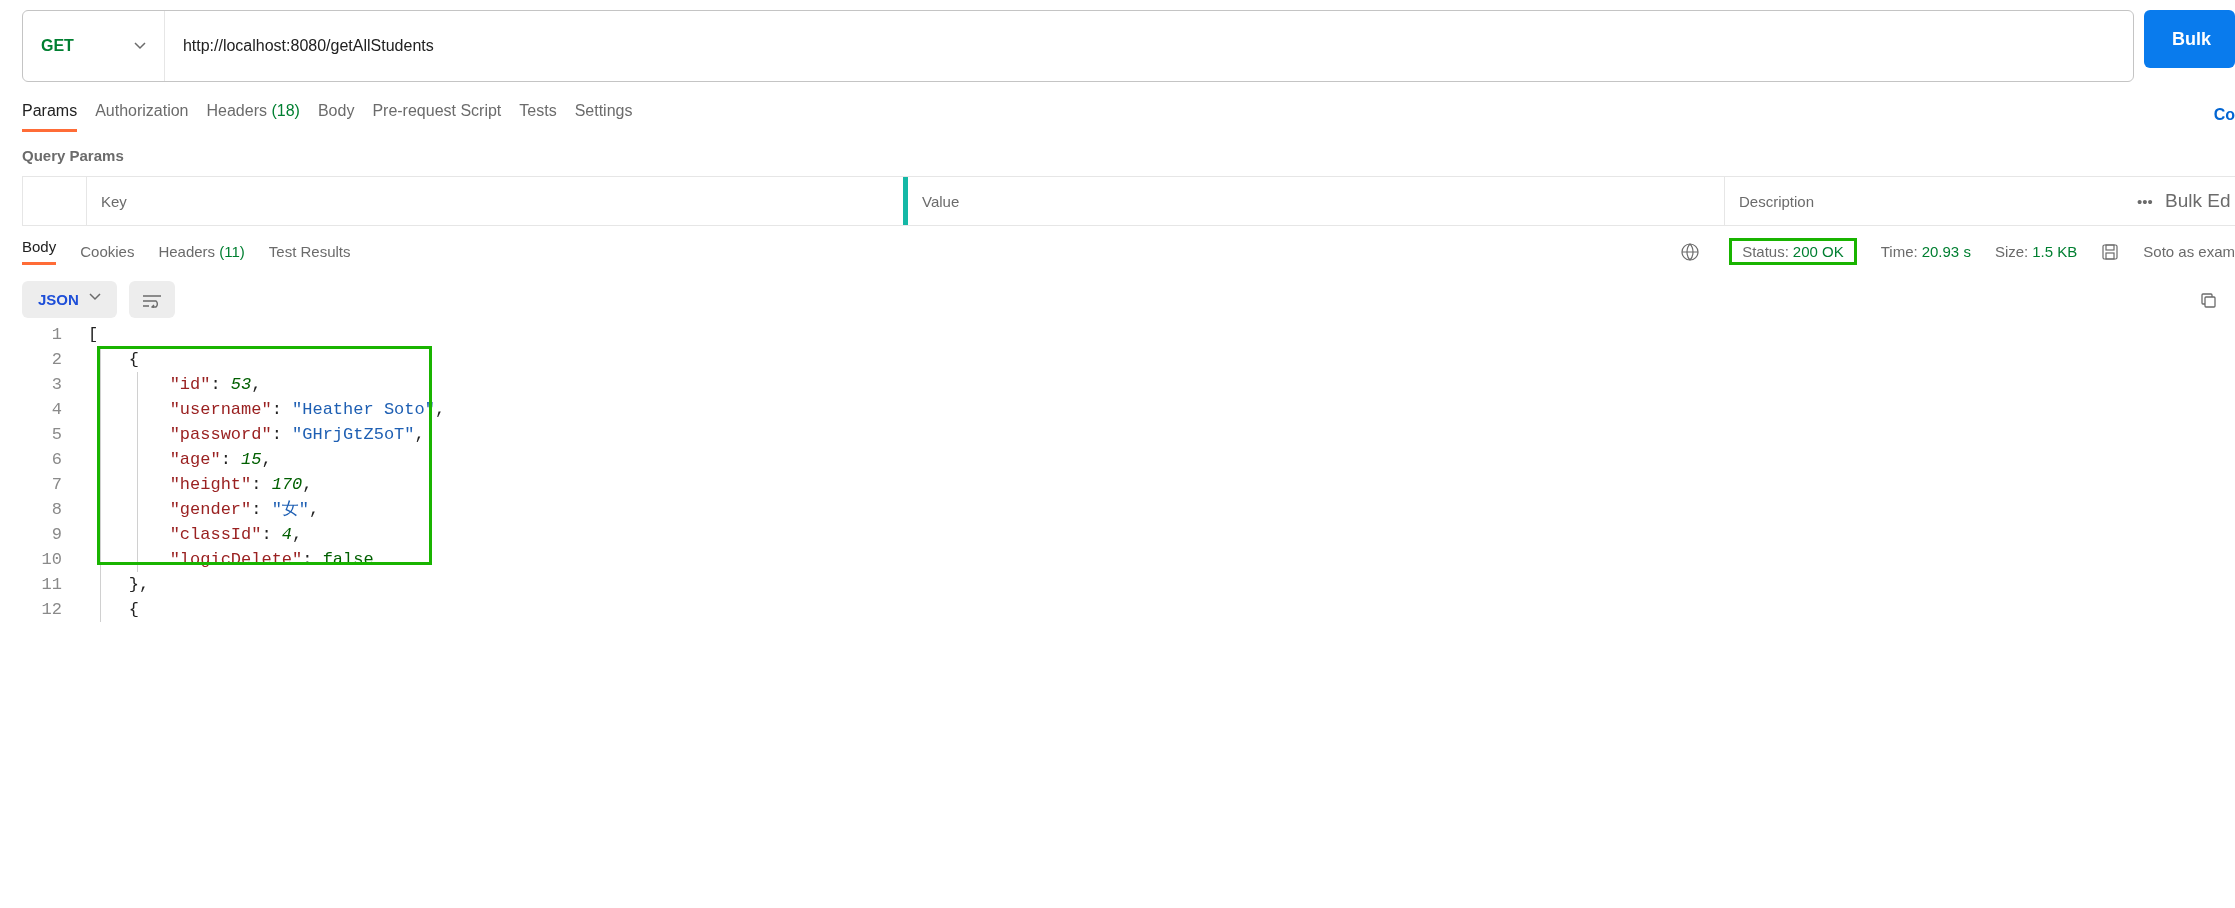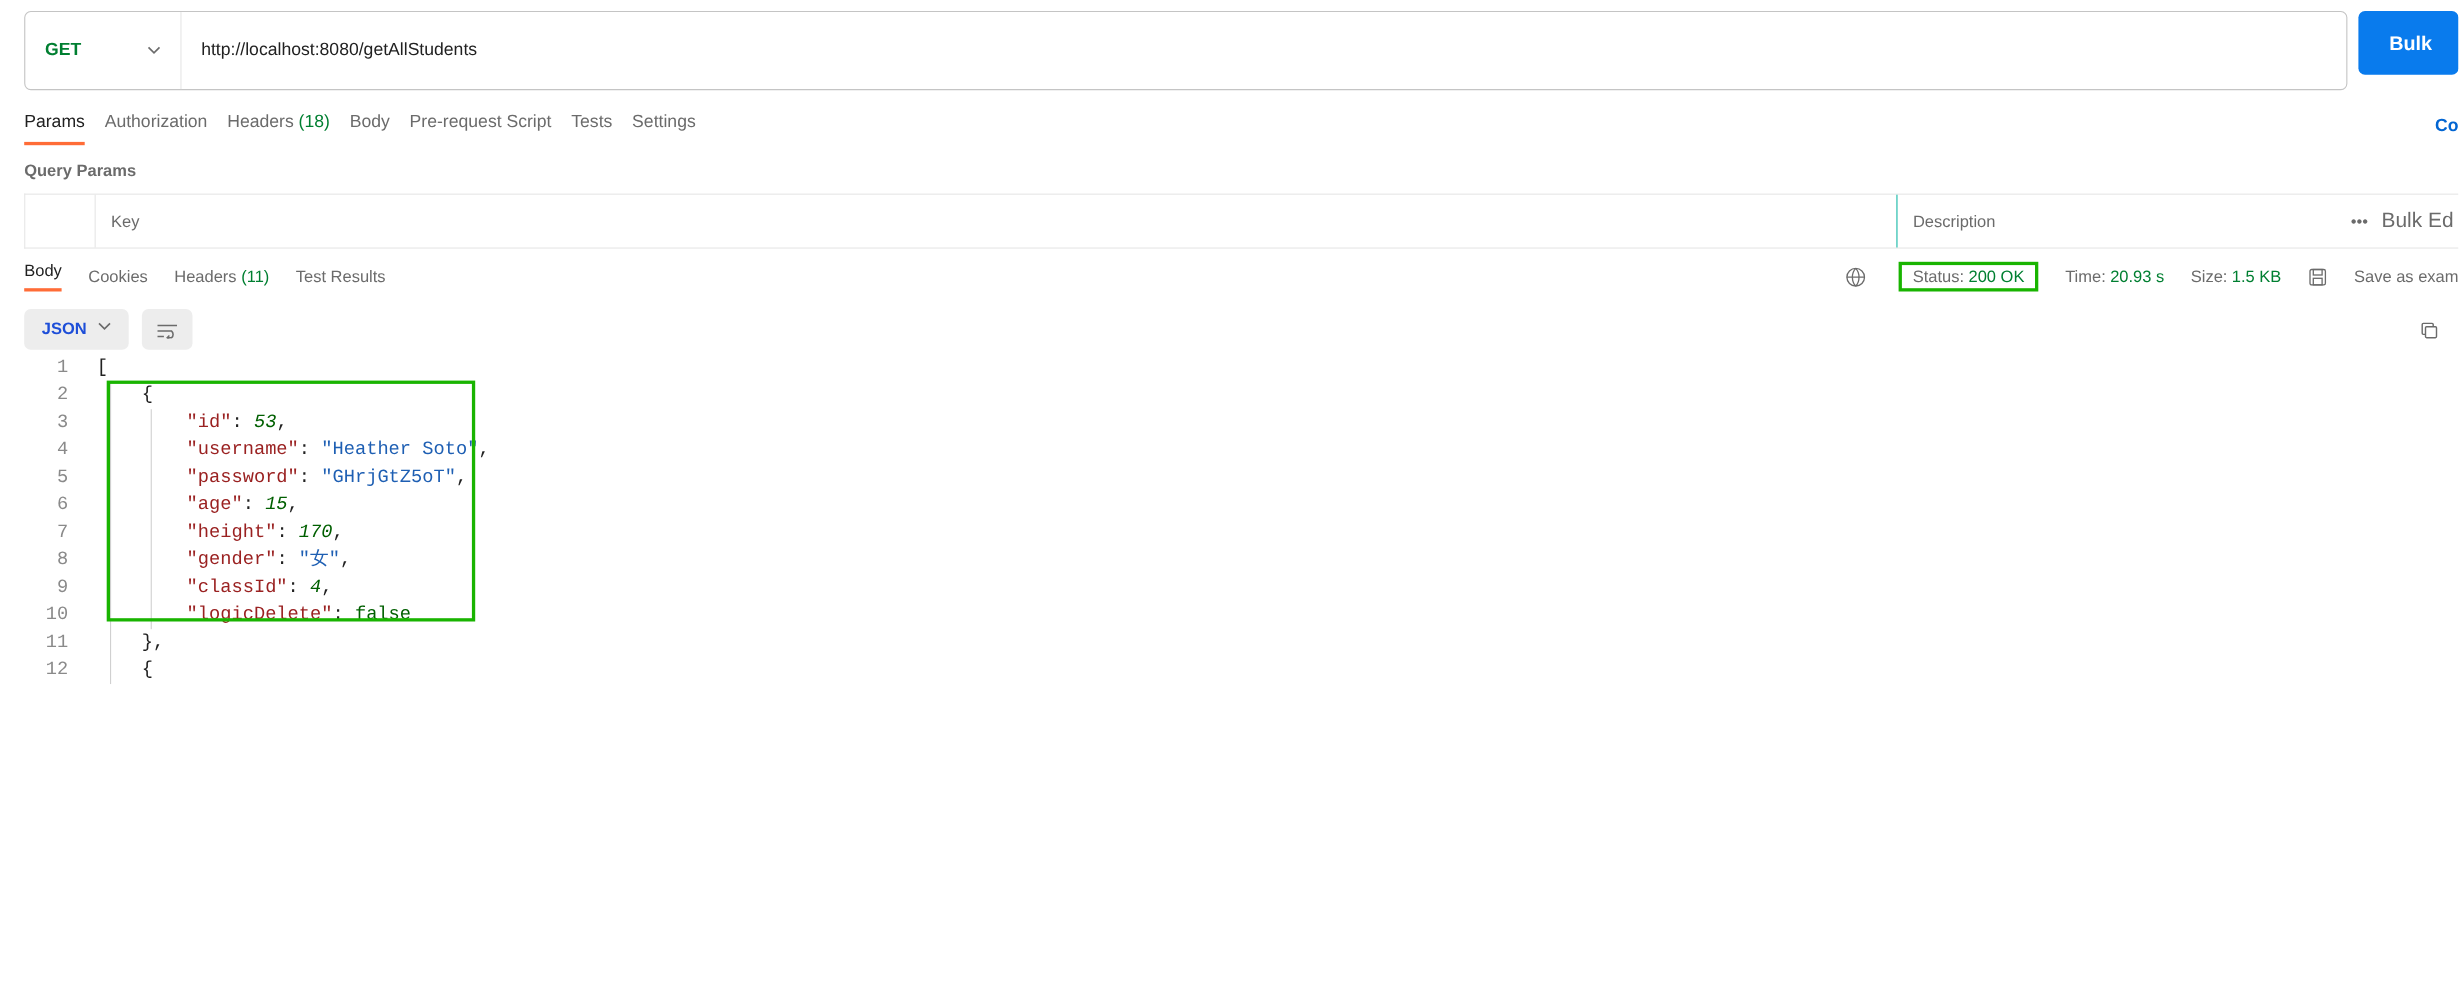--- a/index.html
+++ b/index.html
@@ -109,21 +109,21 @@
     display: flex;
     border: 1px solid #e6e6e6;
     border-right: none;
     height: 50px;
     align-items: center;
     font-size: 15px;
     color: #6b6b6b;
     margin-bottom: 4px;
   }
   .params-table .check-col { width: 64px; border-right: 1px solid #e6e6e6; height: 100%; }
-  .params-table .key-col { flex: 1; padding: 0 14px; border-right: 1px solid #14b8a6; height: 100%; display: flex; align-items: center; }
+  .params-table .key-col { flex: 1; padding: 0 14px; border-right: 5px solid #14b8a6; height: 100%; display: flex; align-items: center; }
   .params-table .val-col { flex: 1; padding: 0 14px; border-right: 1px solid #e6e6e6; height: 100%; display: flex; align-items: center; }
   .params-table .desc-col { width: 400px; padding: 0 14px; height: 100%; display: flex; align-items: center; }
   .params-table .more-col { width: 40px; display: flex; align-items: center; justify-content: center; color: #6b6b6b; }
   .params-table .bulk-col { width: 70px; display: flex; align-items: center; color: #6b6b6b; font-size: 19px; }
 
   .response-tabs-row {
     display: flex;
     align-items: center;
     gap: 24px;
     font-size: 15px;
@@ -286,20 +286,21 @@
   <div class="tab">Tests</div>
   <div class="tab">Settings</div>
   <div class="right-link">Co</div>
 </div>
 
 <div class="section-heading">Query Params</div>
 
 <div class="params-table">
   <div class="check-col"></div>
   <div class="key-col">Key</div>
+  <div class="val-col">Value</div>
   <div class="desc-col">Description</div>
   <div class="more-col">•••</div>
   <div class="bulk-col">Bulk Ed</div>
 </div>
 
 <div class="response-tabs-row">
   <div class="rtab active">Body</div>
   <div class="rtab">Cookies</div>
   <div class="rtab">
     <span>Headers</span>
@@ -321,21 +322,21 @@
   </div>
   <div class="meta">
     <span>Size:</span>
     <span class="val">1.5 KB</span>
   </div>
   <svg class="save-icon" width="18" height="18" viewBox="0 0 18 18">
       <rect x="2" y="2" width="14" height="14" rx="1.5" stroke="#6b6b6b" stroke-width="1.2" fill="none"></rect>
       <rect x="5" y="2" width="8" height="5" stroke="#6b6b6b" stroke-width="1.2" fill="none"></rect>
       <rect x="5" y="10" width="8" height="6" stroke="#6b6b6b" stroke-width="1.2" fill="none"></rect>
     </svg>
-  <div class="save-as">Save as exam</div>
+  <div class="save-as">Soto as exam</div>
 </div>
 
 <div class="view-modes">
   <div class="lang-select">
     <span>JSON</span>
     <svg width="12" height="12" viewBox="0 0 12 12">
         <path d="M1 3 L6 8 L11 3" stroke="#6b6b6b" stroke-width="1.5" fill="none"></path>
       </svg>
   </div>
   <div class="wrap-btn">

